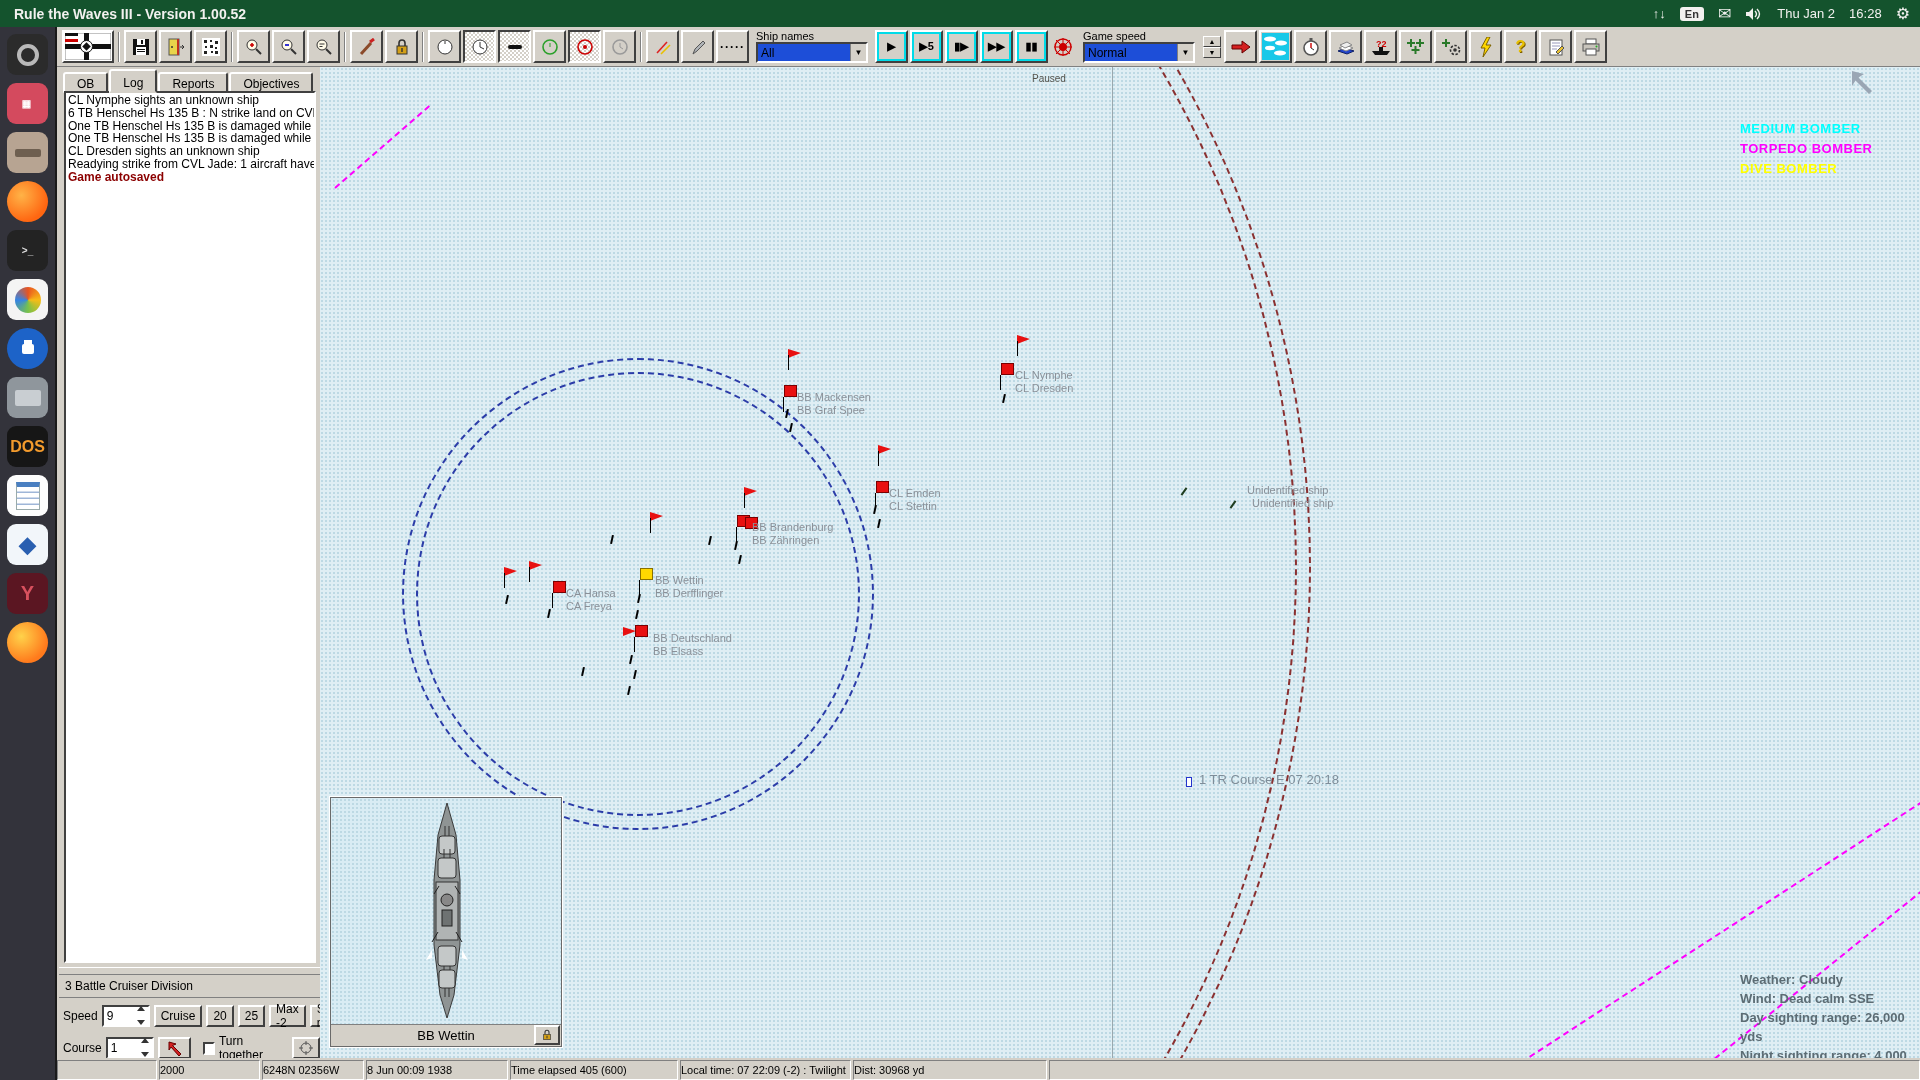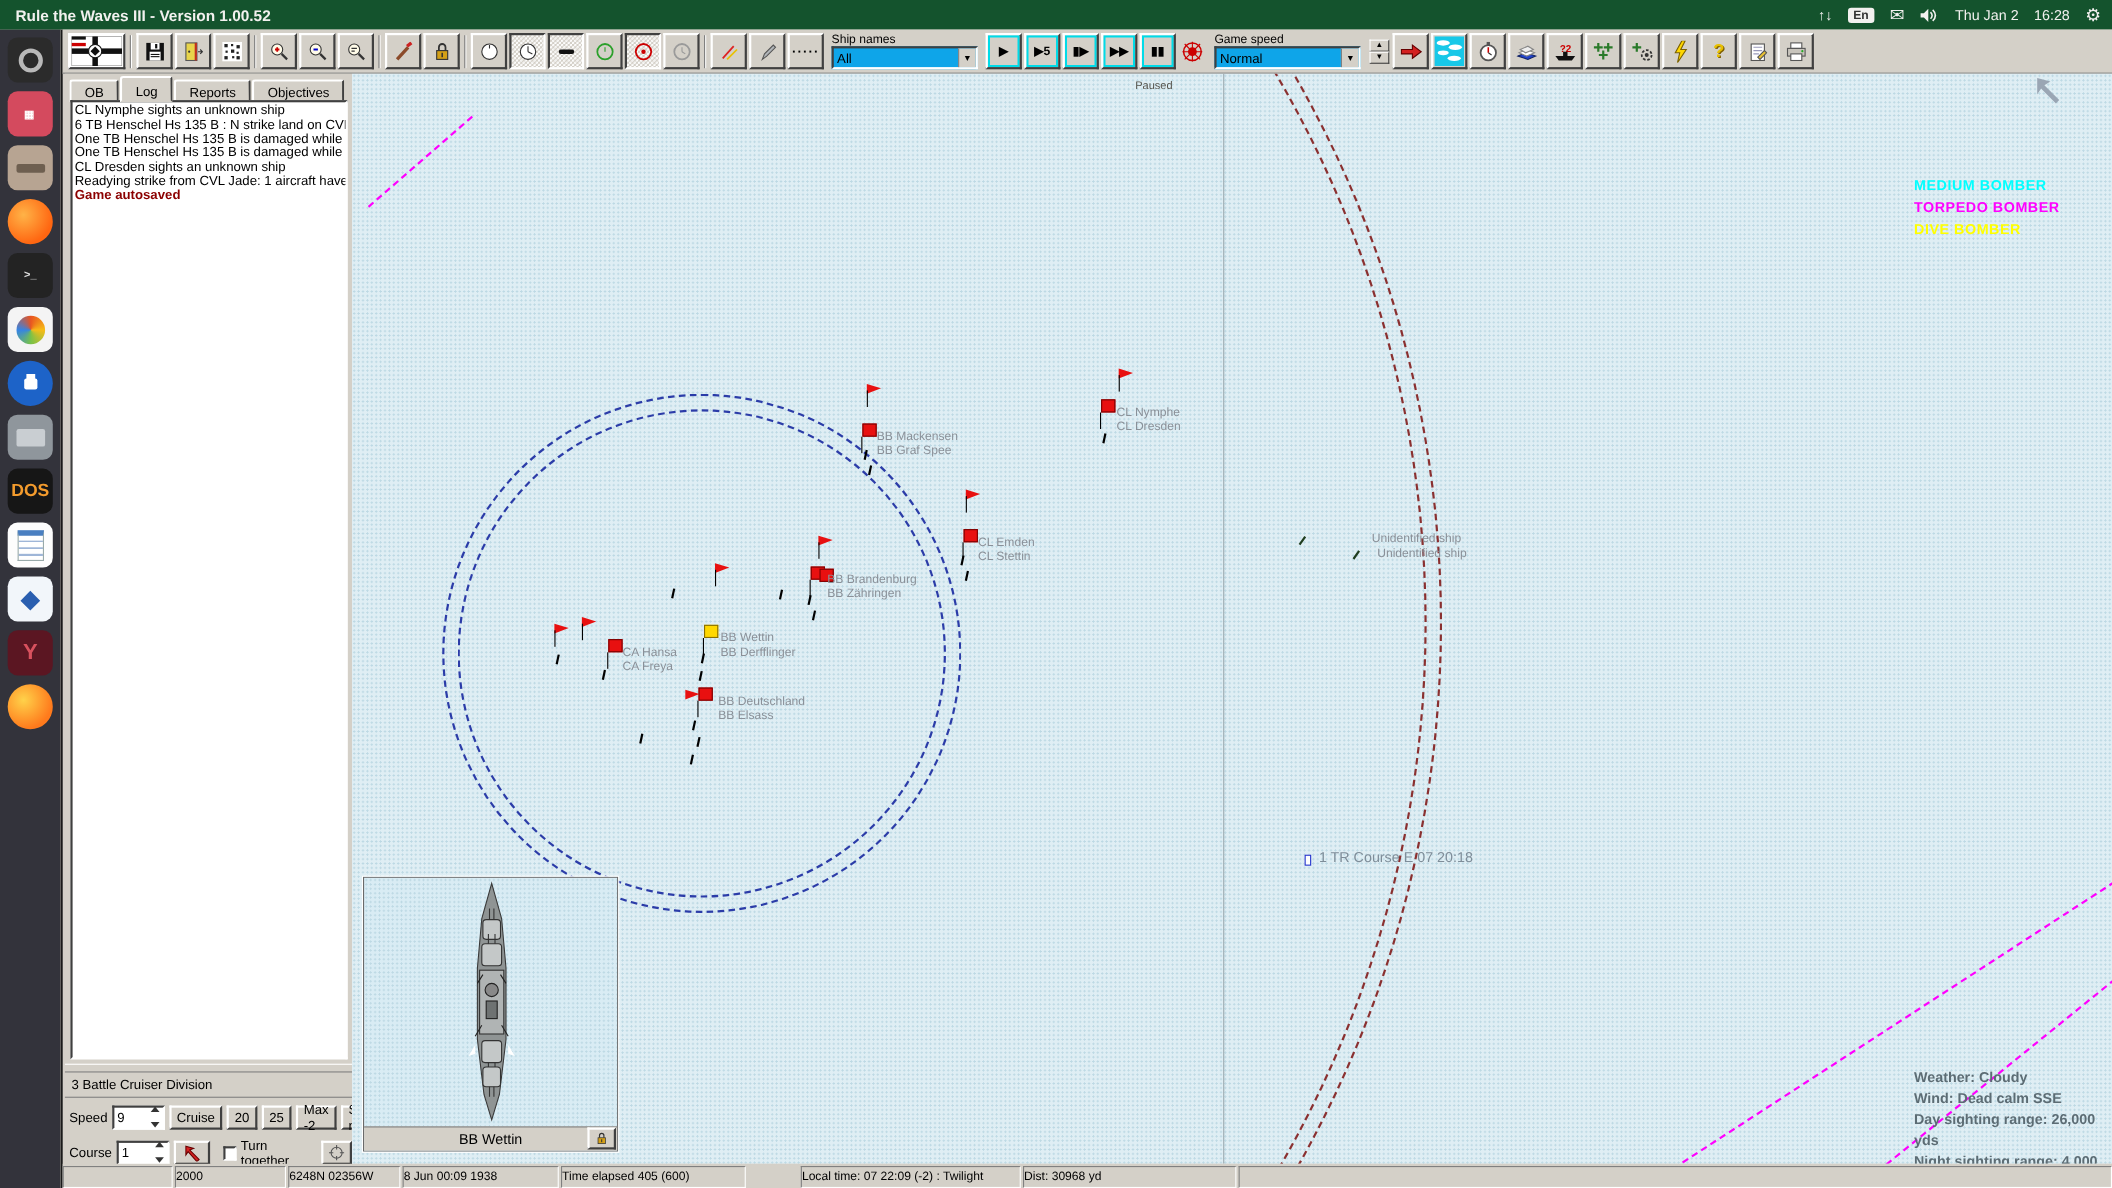--- a/index.html
+++ b/index.html
@@ -23,21 +23,21 @@
   .tbar { position:absolute; left:0; top:0; width:1865px; height:40px; background:#d4d0c8; border-bottom:1px solid #808080; display:flex; align-items:center; padding-left:4px; }
   .tb { width:33px; height:33px; margin:0 1px; background:#d4d0c8; border:2px solid; border-color:#fff #404040 #404040 #fff; display:flex; align-items:center; justify-content:center; font-size:12px; }
   .tb.wide { width:52px; background:#fff; }
   .tb.p { border-color:#404040 #fff #fff #404040;
     background-image:linear-gradient(45deg,#fff 25%,transparent 25%,transparent 75%,#fff 75%),linear-gradient(45deg,#fff 25%,transparent 25%,transparent 75%,#fff 75%);
     background-size:4px 4px; background-position:0 0,2px 2px; }
   .tb.play { box-shadow:inset 0 0 0 2px #00dbe8; font-weight:bold; font-size:11px; }
   .sep { width:2px; height:30px; margin:0 3px; border-left:1px solid #808080; border-right:1px solid #fff; }
   .combo-group { display:flex; flex-direction:column; margin:0 6px; }
   .combo-label { font-size:11px; line-height:12px; color:#000; }
-  .combo { width:133px; height:21px; background:#0ea5e9; border:2px solid; border-color:#404040 #fff #fff #404040; display:flex; align-items:center; font-size:12px; }
+  .combo { width:112px; height:21px; background:#1d4ed8; border:2px solid; border-color:#404040 #fff #fff #404040; display:flex; align-items:center; font-size:12px; }
   .combo .cv { flex:1; padding-left:3px; }
   .combo .ca { width:16px; height:100%; background:#d4d0c8; border-left:1px solid #808080; font-size:8px; display:flex; align-items:center; justify-content:center; }
   .spinstack { display:flex; flex-direction:column; margin:0 2px; }
   .spinstack div { width:18px; height:11px; font-size:7px; background:#d4d0c8; border:1px solid; border-color:#fff #404040 #404040 #fff; display:flex; align-items:center; justify-content:center; }
 
   
   .lpanel { position:absolute; left:2px; top:40px; width:261px; height:1018px; background:#d4d0c8; }
   .tabs { display:flex; padding:2px 2px 0 4px; height:24px; }
   .tab { border:2px solid; border-color:#fff #404040 transparent #fff; border-radius:3px 3px 0 0; background:#d4d0c8; font-size:12px; padding:3px 12px 0 12px; margin-right:1px; margin-top:3px; height:21px; }
   .tab.active { margin-top:0; height:24px; padding-top:5px; z-index:2; }
@@ -473,21 +473,21 @@
     <div class="mline" style="left:15px; top:120px; width:125px; transform:rotate(-41deg);"></div>
     <div class="mline" style="left:1100px; top:1060px; width:700px; transform:rotate(-33deg);"></div>
     <div class="mline" style="left:1340px; top:1035px; width:560px; transform:rotate(-39deg);"></div>
 
     <div class="circ fcirc" style="left:96px; top:305px; width:444px; height:444px;"></div>
     <div class="circ fcirc" style="left:82px; top:291px; width:472px; height:472px;"></div>
 
     <div class="paused">Paused</div>
 
     <div class="legend">
-      <div style="color:#00ffff;margin-top:40px;">MEDIUM BOMBER</div>
+      <div style="color:#00ffff;">MEDIUM BOMBER</div>
       <div style="color:#ff00ff;">TORPEDO BOMBER</div>
       <div style="color:#ffff00;">DIVE BOMBER</div>
     </div>
 
     <svg class="narrow" width="30" height="30" viewBox="0 0 30 30">
         <polygon points="4,4 16,7 10.5,10.5 24,24 21,27 7.5,13.5 4,19" fill="#9aa6b4"></polygon>
       </svg>
 
     <div class="pennant" style="left:468px; top:282px;"></div>
       <div class="flagpole" style="left:468px; top:288px;"></div>
@@ -619,17 +619,17 @@
       </div>
     </div>
   </div>
 
   <div class="sbar">
     <div class="scell" style="width:100px;"></div>
     <div class="scell" style="width:101px;">2000</div>
     <div class="scell" style="width:102px;">6248N 02356W</div>
     <div class="scell" style="width:142px;">8 Jun 00:09 1938</div>
     <div class="scell" style="width:168px;">Time elapsed 405 (600)</div>
-    <div class="scell" style="width:200px;margin-left:48px;">Local time: 07 22:09 (-2) : Twilight</div>
+    <div class="scell" style="width:171px;">Local time: 07 22:09 (-2) : Twilight</div>
     <div class="scell" style="width:194px;">Dist: 30968 yd</div>
     <div class="scell" style="flex:1;"></div>
   </div>
 </div>
 
 </body></html>

